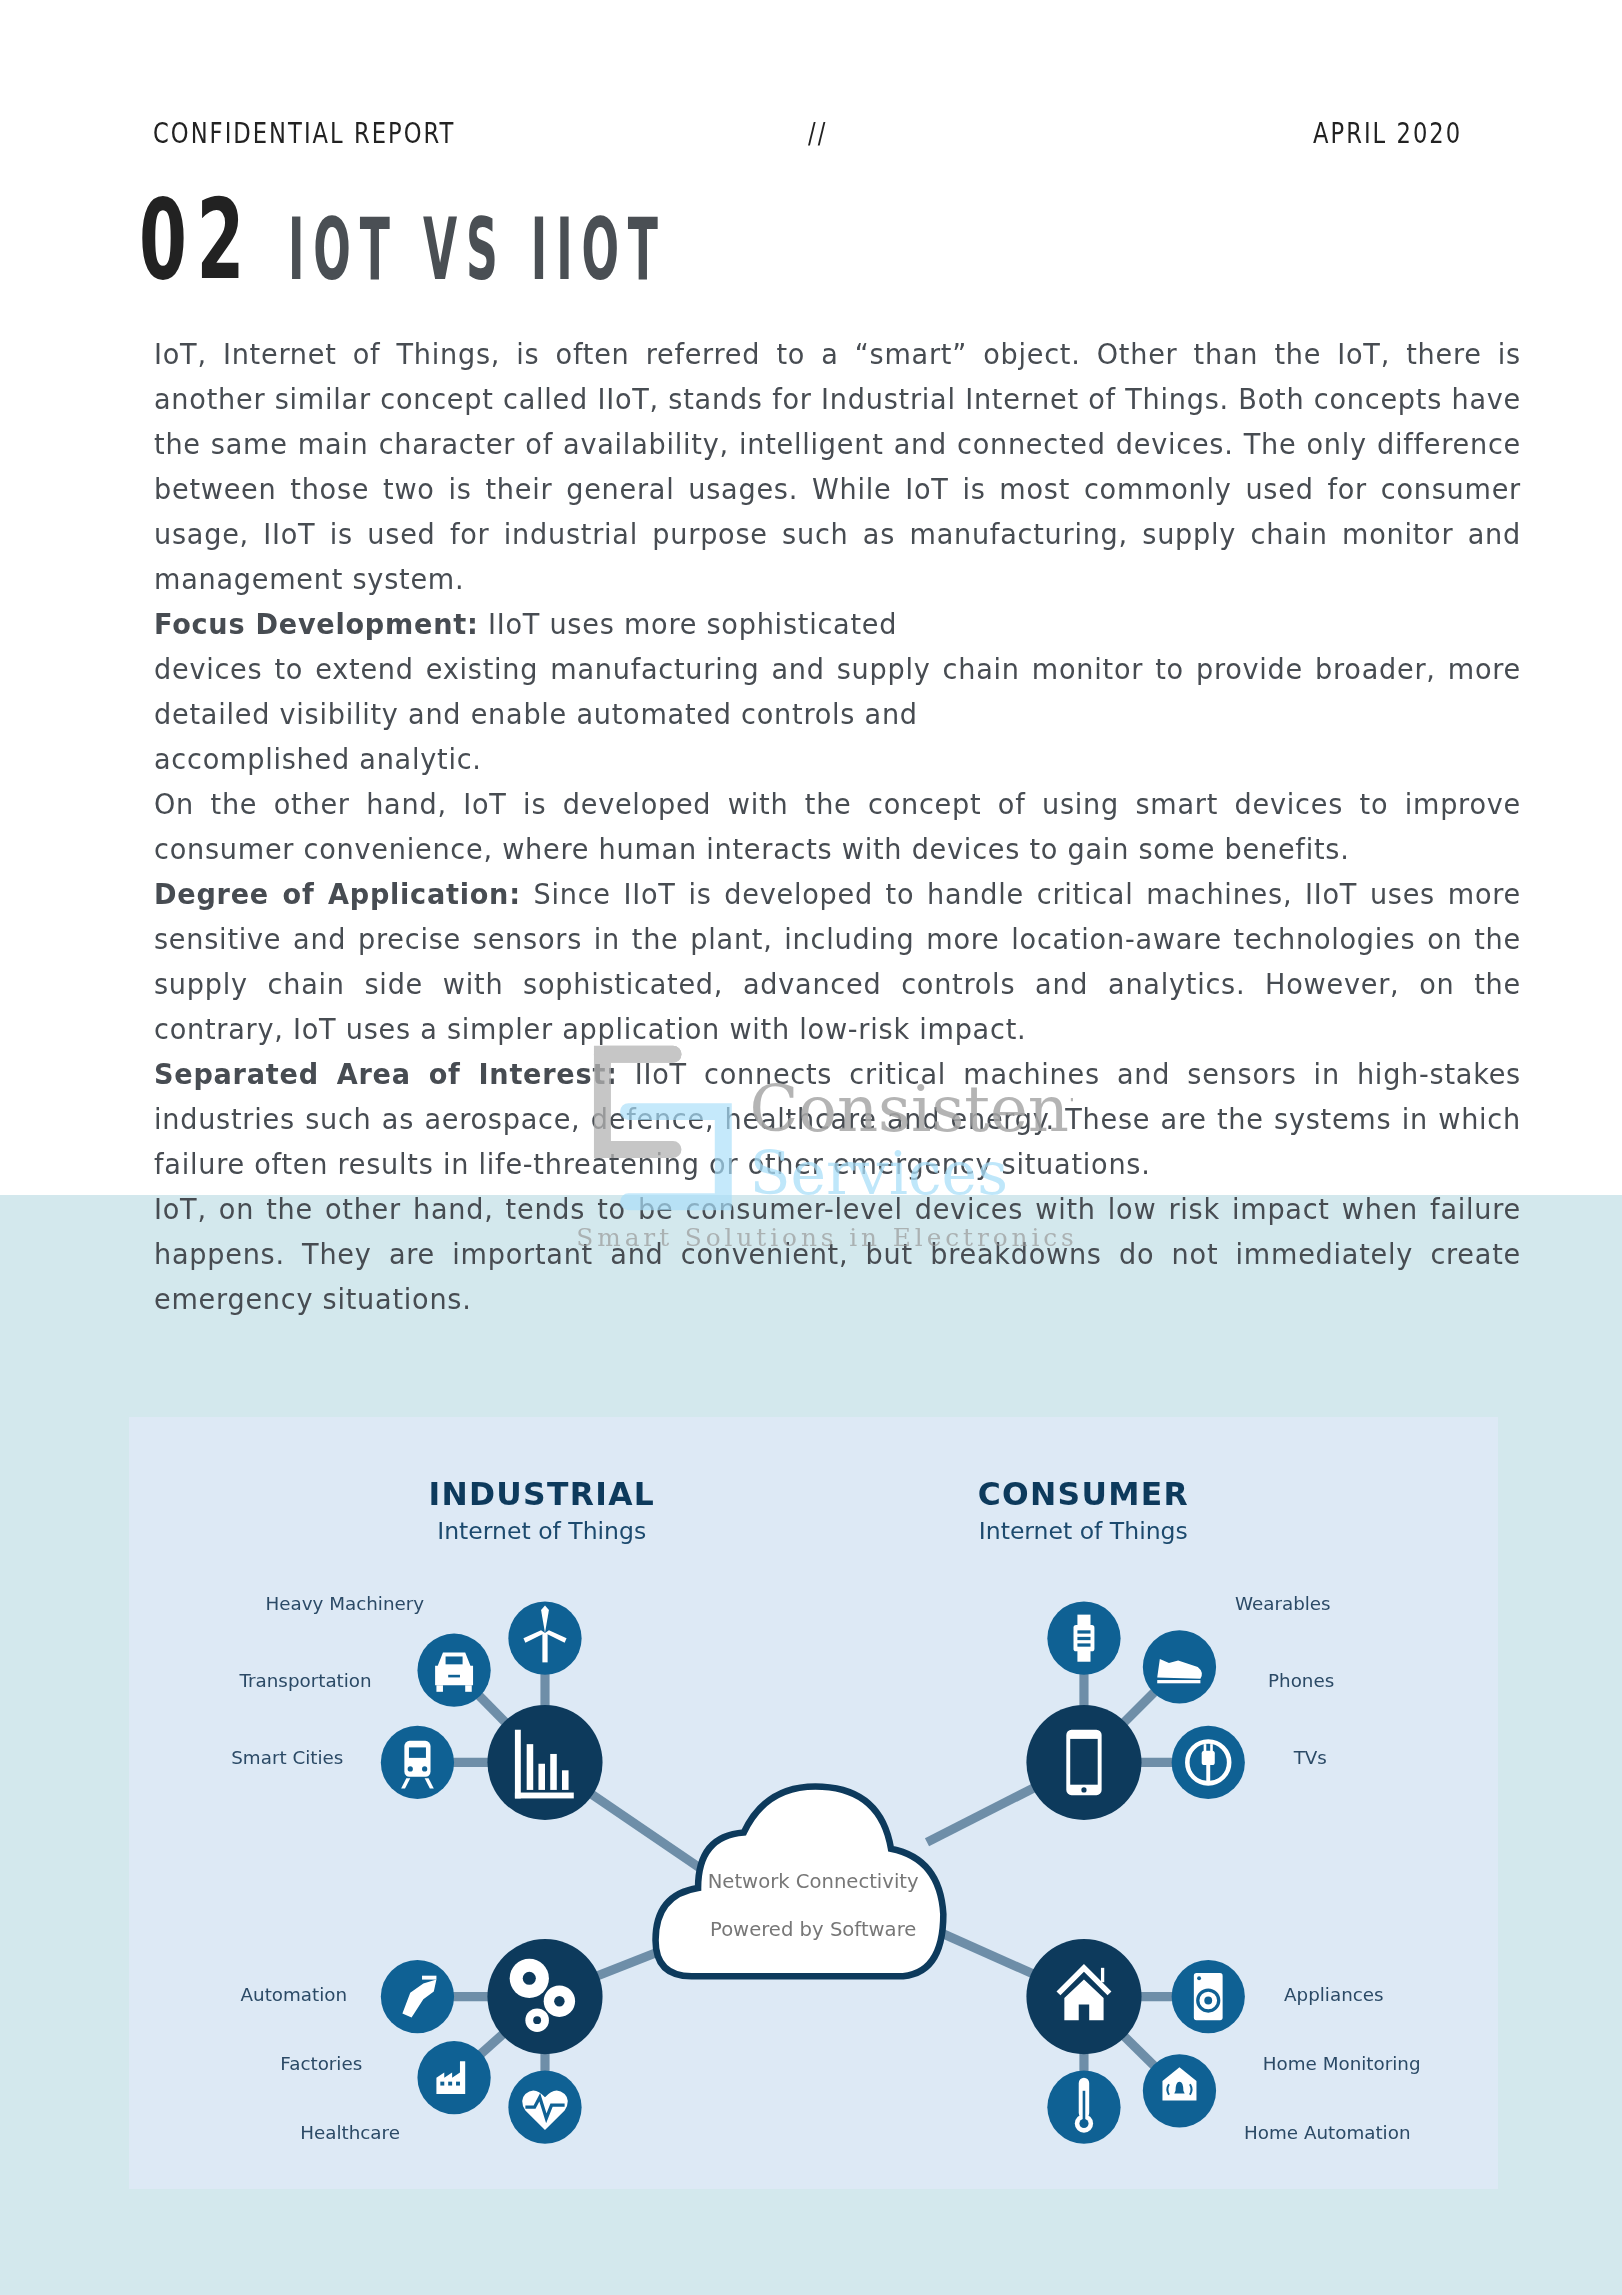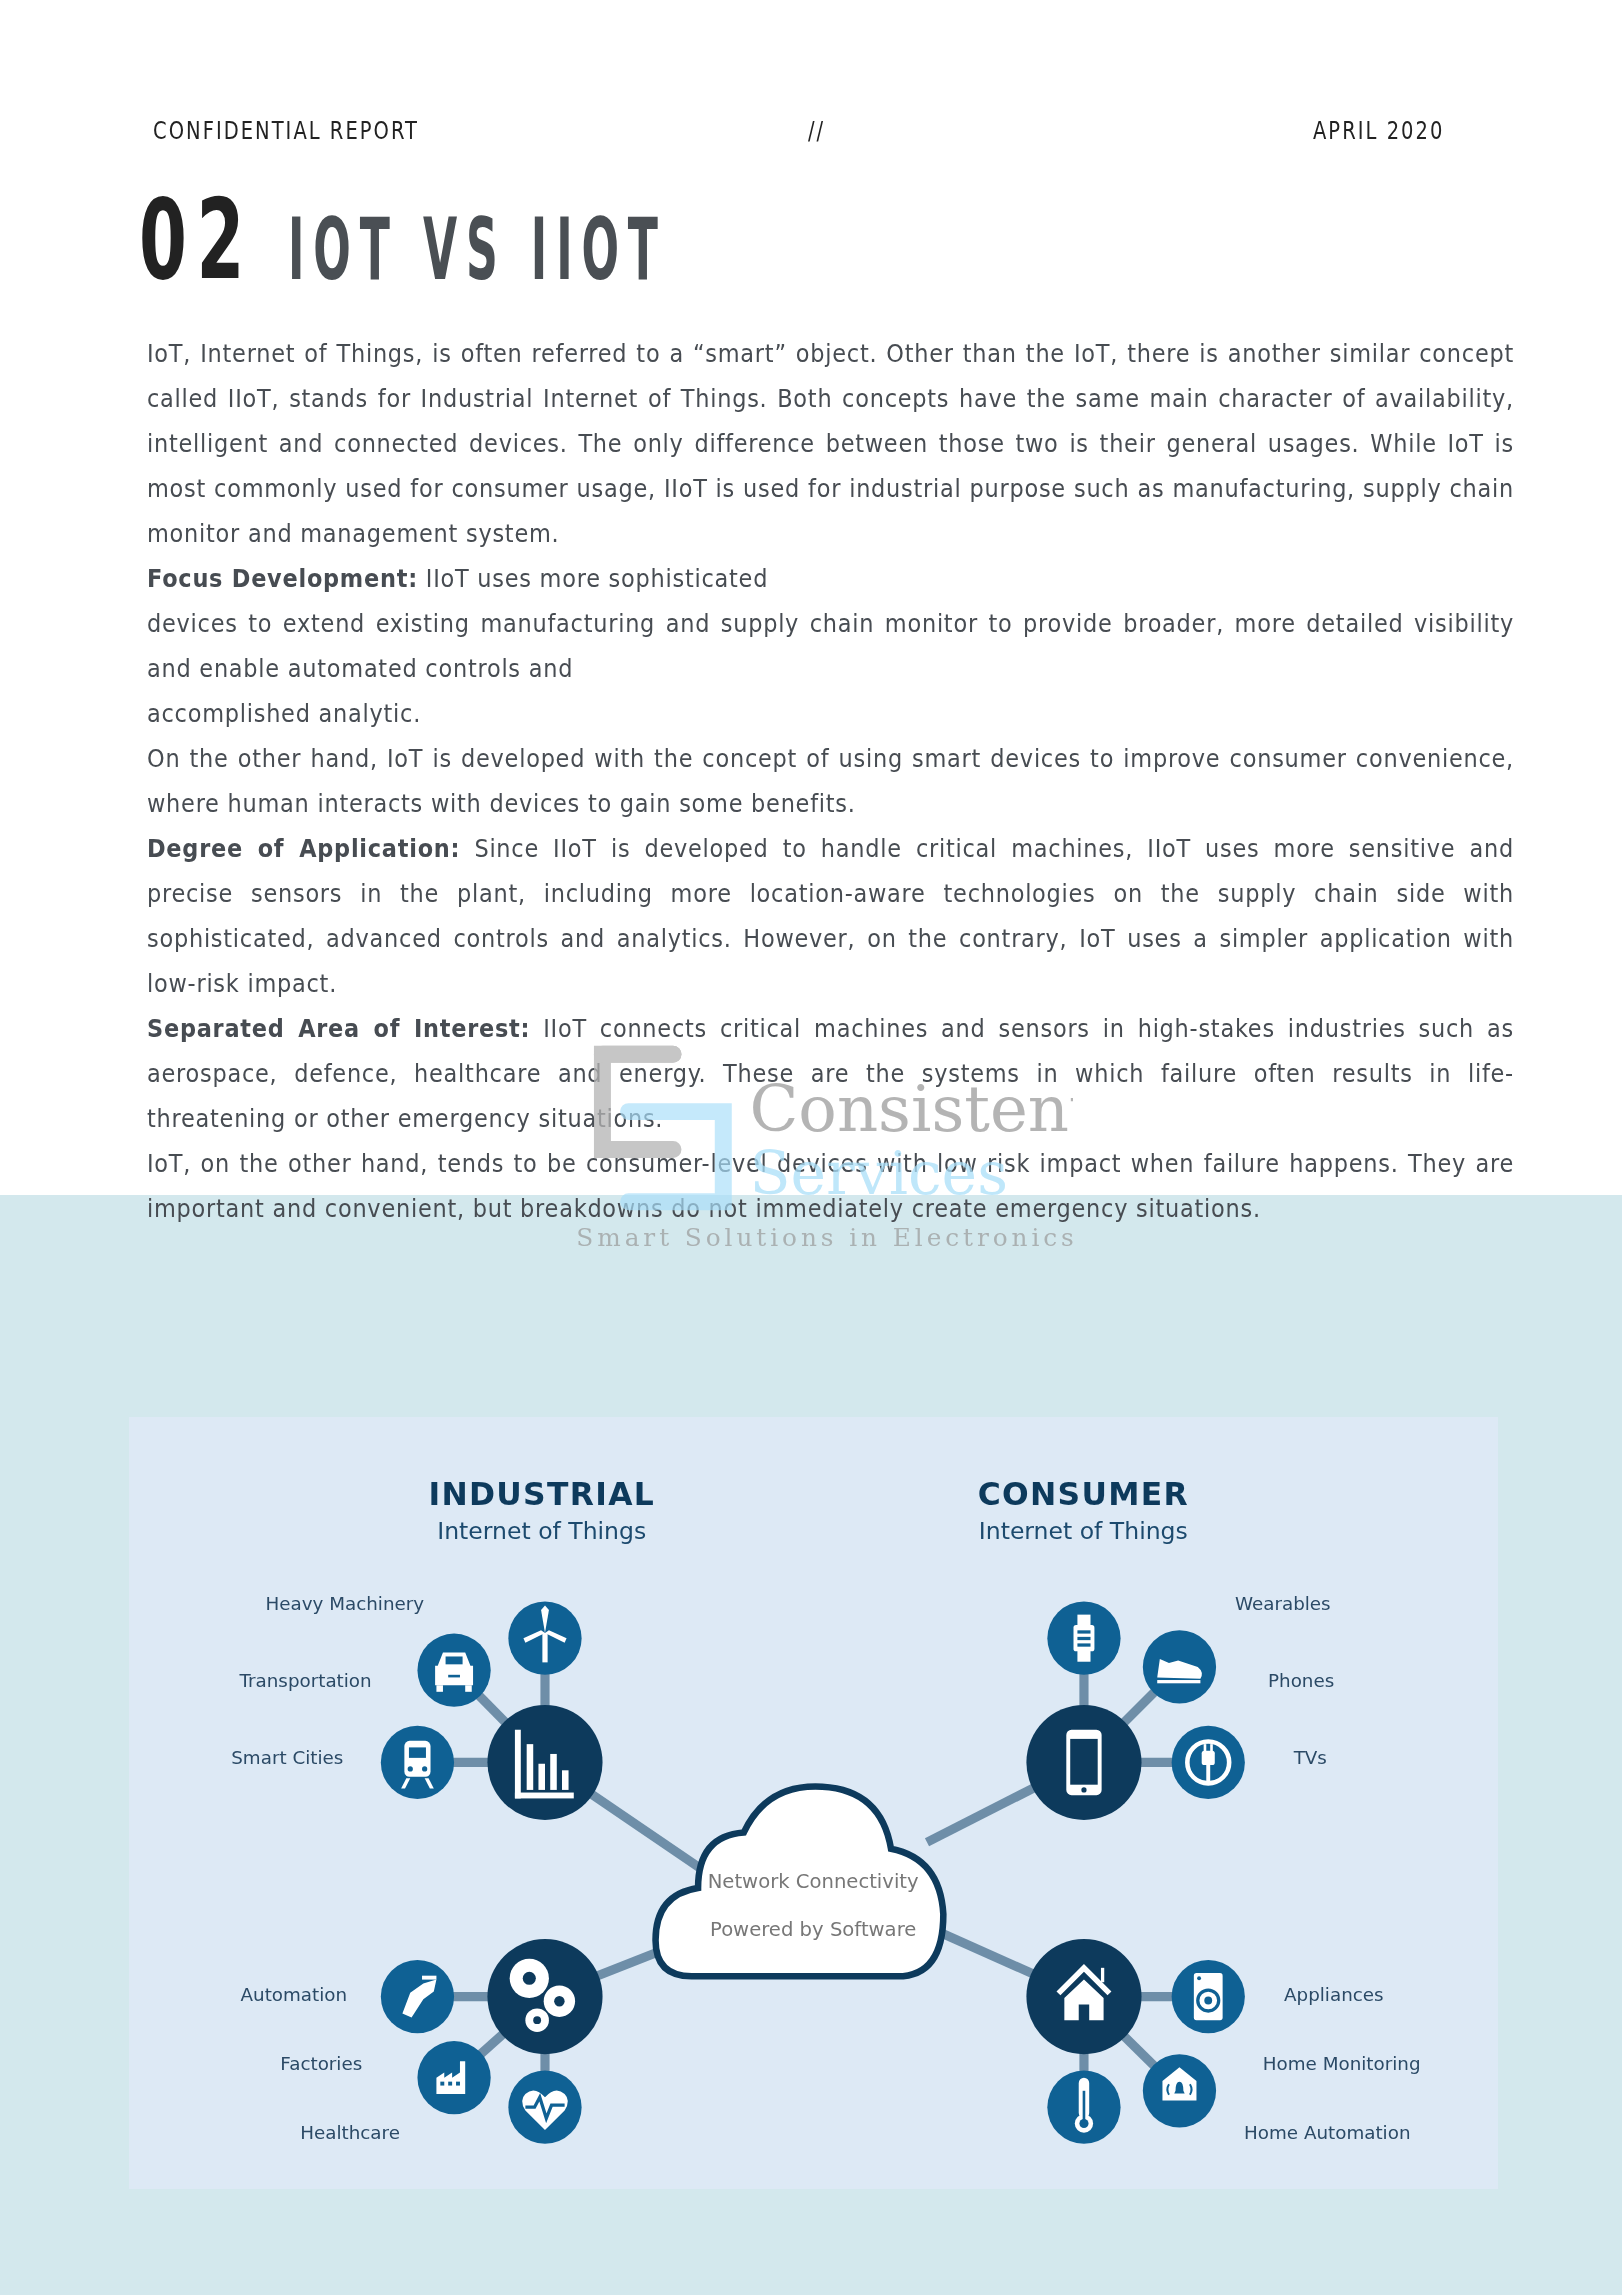--- a/index.html
+++ b/index.html
@@ -1,31 +1,31 @@
 <!DOCTYPE html>
 <html style="font-size:10.5px"><head>
 <meta charset="utf-8">
 <style>
   html, body { margin:0; padding:0; }
   body { width:1623px; height:2295px; position:relative; background:#ffffff; overflow:hidden;
          font-family:"DejaVu Sans", sans-serif; color:#474c52; }
   .band { position:absolute; left:0; top:1195px; width:1623px; height:1101px; background:#d3e8ed; z-index:0; }
   .header { position:absolute; top:116px; left:0; width:1601px; height:39px; z-index:2;
-            font-family:"DejaVu Sans", sans-serif; font-size:25px; letter-spacing:2.6px; color:#222; }
+            font-family:"DejaVu Sans", sans-serif; font-size:29px; letter-spacing:2.6px; color:#222; }
   .header span { position:absolute; top:0; transform:scaleX(0.78); transform-origin:left top; white-space:nowrap; }
   .hdr-left { left:153px; }
   .hdr-mid { left:808px; }
   .hdr-right { left:1313px; }
   .title { position:absolute; top:191px; left:139px; z-index:2; white-space:nowrap; }
   .title .num { display:inline-block; font-family:"DejaVu Sans", sans-serif; font-weight:bold; font-size:111px;
                 color:#222; transform:scaleX(0.62); transform-origin:left bottom; letter-spacing:15.7px; width:131px; vertical-align:bottom; line-height:98px;}
   .title .txt { display:inline-block; font-family:"DejaVu Sans", sans-serif; font-weight:bold; font-size:85px;
                 color:#4a4f54; transform:scaleX(0.52); transform-origin:left bottom; letter-spacing:17px; vertical-align:bottom; line-height:78px; margin-left:18.3px;}
-  .body { position:absolute; left:147px; top:332px; width:1367px; z-index:2;
-          font-family:"DejaVu Sans", sans-serif; font-size:24px; line-height:45px; color:#474c52; }
+  .body { position:absolute; left:154px; top:332px; width:1367px; z-index:2;
+          font-family:"DejaVu Sans", sans-serif; font-size:29px; line-height:45px; color:#474c52; }
   .body p { margin:0; text-align:justify; text-align-last:left; letter-spacing:0.8px;
             transform:scaleX(0.935); transform-origin:left top; width:1462px; }
   .body p.single { text-align:left; }
   .body b { color:#474c52; }
   .watermark { position:absolute; left:576px; top:1045px; width:497px; height:209px; z-index:3; pointer-events:none; }
   .diagram { position:absolute; left:129px; top:1417px; width:1369px; height:772px; background:#dde9f5; z-index:1; }
   .diagram svg { position:absolute; left:0; top:0; }
 </style>
 </head>
 <body>

